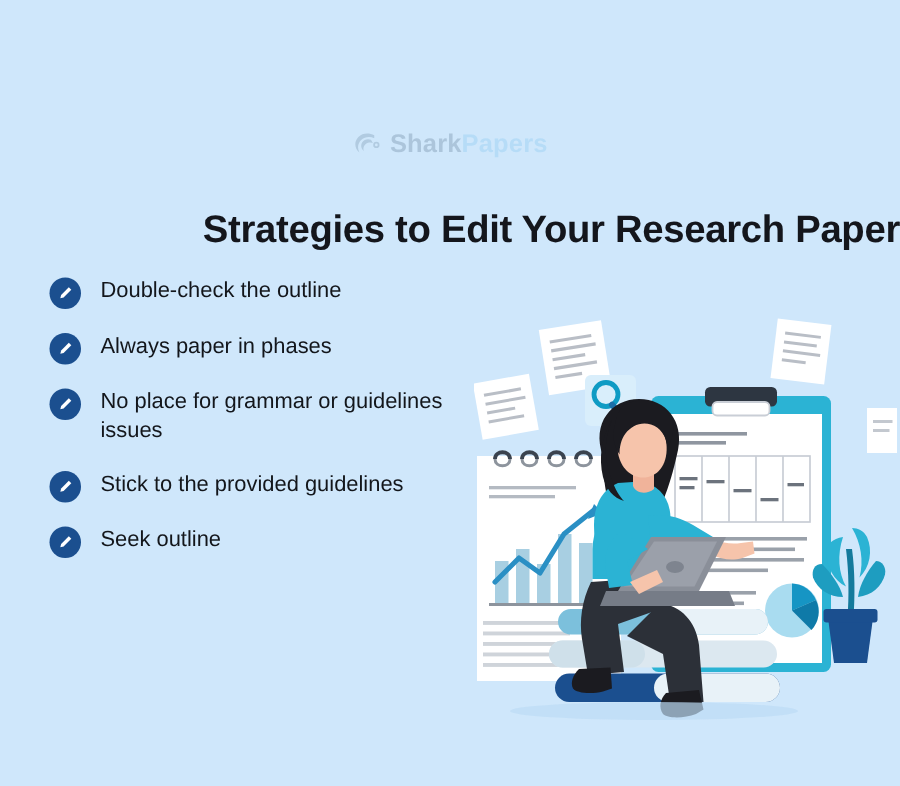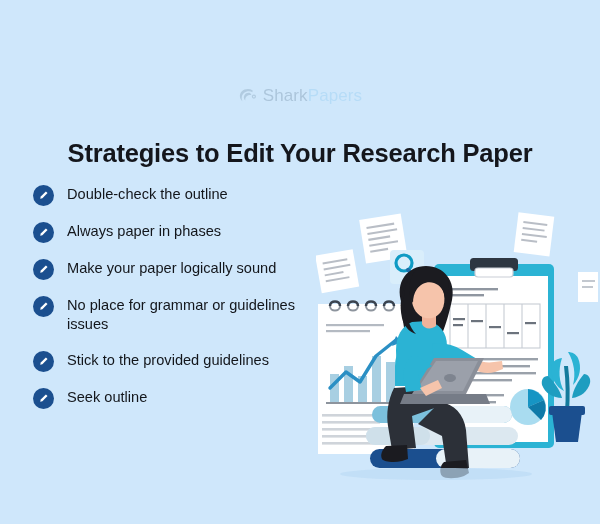--- a/index.html
+++ b/index.html
@@ -35,33 +35,33 @@
     align-items: center;
     justify-content: center;
     gap: 6px;
   }
   .watermark .wm-mark {
     display: inline-block;
     line-height: 0;
   }
   .watermark .wm-text {
     font-size: 17px;
-    font-weight: 400;
+    font-weight: 700;
     letter-spacing: .1px;
   }
   .wm-shark { color: #5d7a93; }
   .wm-papers { color: #7fc3ef; }
 
   
   .title {
     position: absolute;
     left: 0;
     top: 122px;
     width: 600px;
-    text-align: center;
+    text-align: right;
     font-size: 25.5px;
     font-weight: 700;
     letter-spacing: -0.2px;
     color: #14161c;
     line-height: 1.1;
   }
 
   
   .bullets {
     position: absolute;
@@ -136,28 +136,20 @@
 
     <div class="bullet-row">
       <span class="bullet-icon">
         <svg width="11" height="11" viewBox="0 0 12 12" aria-hidden="true">
           <path d="M8.6 1.6l1.8 1.8-5.6 5.6-2.4.6.6-2.4z" fill="#ffffff"></path>
         </svg>
       </span>
       <span class="bullet-text">Always paper in phases</span>
     </div>
 
-    <div class="bullet-row">
-      <span class="bullet-icon">
-        <svg width="11" height="11" viewBox="0 0 12 12" aria-hidden="true">
-          <path d="M8.6 1.6l1.8 1.8-5.6 5.6-2.4.6.6-2.4z" fill="#ffffff"></path>
-        </svg>
-      </span>
-      <span class="bullet-text">Make your paper logically sound</span>
-    </div>
 
     <div class="bullet-row">
       <span class="bullet-icon">
         <svg width="11" height="11" viewBox="0 0 12 12" aria-hidden="true">
           <path d="M8.6 1.6l1.8 1.8-5.6 5.6-2.4.6.6-2.4z" fill="#ffffff"></path>
         </svg>
       </span>
       <span class="bullet-text">No place for grammar or guidelines issues</span>
     </div>
 

